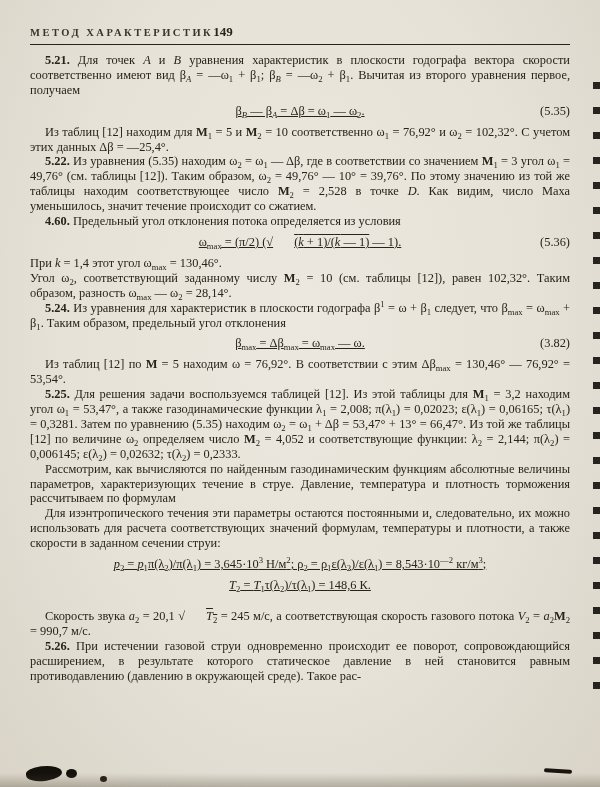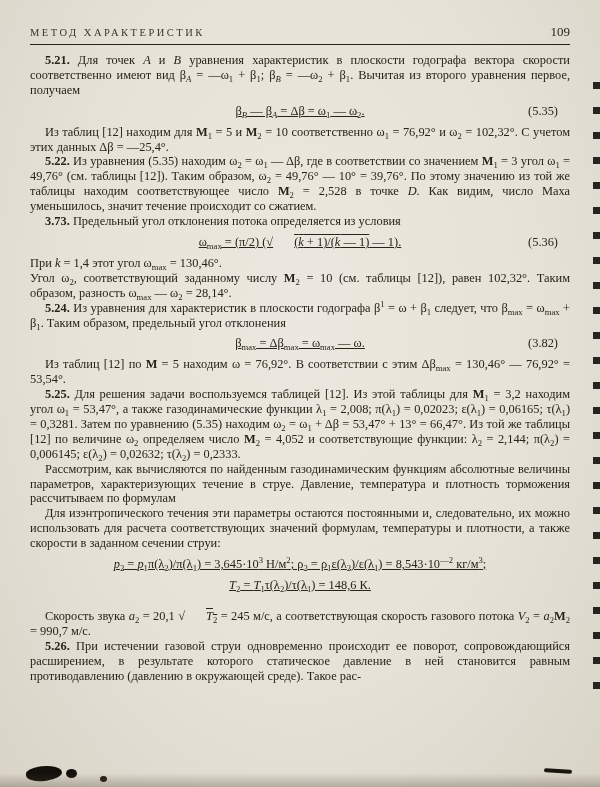--- a/index.html
+++ b/index.html
@@ -3,32 +3,32 @@
 <meta charset="utf-8">
 <style>
   html,body{margin:0;padding:0;}
   body{
     width:600px;height:787px;overflow:hidden;position:relative;
     background:radial-gradient(ellipse at 50% 40%, #ece8df 0%, #e6e2d8 55%, #d9d4c7 100%);
     font-family:"Liberation Serif","DejaVu Serif",serif;
     color:#29241b;
   }
   .page{position:absolute;inset:0;padding:24px 30px 0 30px;box-sizing:border-box;}
-  header.runhead{display:flex;justify-content:space-between;align-items:baseline;}
+  header.runhead{display:flex;justify-content:flex-start;align-items:baseline;font-weight:bold;}
   .running-title{font-size:10.5px;letter-spacing:2.5px;color:#3a352c;}
   .page-number{font-size:13px;color:#29241b;}
   .rule{border:none;border-top:1.4px solid #29241b;margin:4px 0 8px 0;}
   main{font-size:12.4px;line-height:14.9px;text-align:justify;}
   p{margin:0;}
   p.indent{text-indent:15px;}
   sub,sup{font-size:0.7em;line-height:0;}
   .ov{text-decoration:overline;margin-left:21px;}
   b{font-weight:bold;}
   .equation{position:relative;text-align:center;margin:6px 0;text-decoration:underline;}
-  .eq-number{position:absolute;right:12px;top:0;}
+  .eq-number{position:absolute;right:0;top:0;}
   .eq-tight{margin:4px 0 16px 0;}
   
   .edge-marks{
     position:absolute;right:0;top:82px;width:7px;height:612px;
     background:repeating-linear-gradient(180deg,#17130e 0 7px,transparent 7px 25px);
     opacity:.92;
   }
   .bottom-band{position:absolute;left:0;right:0;bottom:0;height:14px;
     background:linear-gradient(180deg,rgba(90,82,66,0) 0%,rgba(90,82,66,.35) 100%);}
   .blot-1{position:absolute;left:26px;bottom:6px;width:36px;height:15px;background:#14100b;
@@ -37,35 +37,35 @@
   .blot-3{position:absolute;right:28px;bottom:14px;width:28px;height:4px;background:#1a150f;transform:rotate(3deg);border-radius:2px;}
   .blot-4{position:absolute;left:100px;bottom:5px;width:7px;height:6px;background:#211b12;border-radius:50%;}
 </style>
 </head>
 <body>
 
 <div class="page">
 
   <header class="runhead">
     <span class="running-title">МЕТОД  ХАРАКТЕРИСТИК</span>
-    <span class="page-number">109</span>
+    <span class="page-number">149</span>
   </header>
   <hr class="rule">
 
   <main>
     <p class="indent"><b>5.21.</b> Для точек <i>А</i> и <i>В</i> уравнения характеристик в плоскости годографа вектора скорости соответственно имеют вид β<sub><i>A</i></sub> = —ω<sub>1</sub> + β<sub>1</sub>;  β<sub><i>B</i></sub> = —ω<sub>2</sub> + β<sub>1</sub>. Вычитая из второго уравнения первое, получаем</p>
 
     <div class="equation">
       <span class="eq-body">β<sub><i>B</i></sub> — β<sub><i>A</i></sub> = Δβ = ω<sub>1</sub> — ω<sub>2</sub>.</span>
       <span class="eq-number">(5.35)</span>
     </div>
 
     <p class="indent">Из таблиц [12] находим для <b>M</b><sub>1</sub> = 5 и <b>M</b><sub>2</sub> = 10 соответственно ω<sub>1</sub> = 76,92° и ω<sub>2</sub> = 102,32°. С учетом этих данных Δβ = —25,4°.</p>
     <p class="indent"><b>5.22.</b> Из уравнения (5.35) находим ω<sub>2</sub> = ω<sub>1</sub> — Δβ, где в соответствии со значением <b>M</b><sub>1</sub> = 3 угол ω<sub>1</sub> = 49,76° (см. таблицы [12]). Таким образом, ω<sub>2</sub> = 49,76° — 10° = 39,76°. По этому значению из той же таблицы находим соответствующее число <b>M</b><sub>2</sub> = 2,528 в точке <i>D</i>. Как видим, число Маха уменьшилось, значит течение происходит со сжатием.</p>
-    <p class="indent"><b>3.73.</b> Предельный угол отклонения потока определяется из условия</p>
+    <p class="indent"><b>4.60.</b> Предельный угол отклонения потока определяется из условия</p>
 
     <div class="equation">
       <span class="eq-body">ω<sub>max</sub> = (π/2) (√<span class="ov">(<i>k</i> + 1)/(<i>k</i> — 1)</span> — 1).</span>
       <span class="eq-number">(5.36)</span>
     </div>
 
     <p>При <i>k</i> = 1,4 этот угол ω<sub>max</sub> = 130,46°.</p>
     <p>Угол ω<sub>2</sub>, соответствующий заданному числу <b>M</b><sub>2</sub> = 10 (см. таблицы [12]), равен 102,32°. Таким образом, разность ω<sub>max</sub> — ω<sub>2</sub> = 28,14°.</p>
     <p class="indent"><b>5.24.</b> Из уравнения для характеристик в плоскости годографа β<sup>1</sup> = ω + β<sub>1</sub> следует, что β<sub>max</sub> = ω<sub>max</sub> + β<sub>1</sub>. Таким образом, предельный угол отклонения</p>
 

